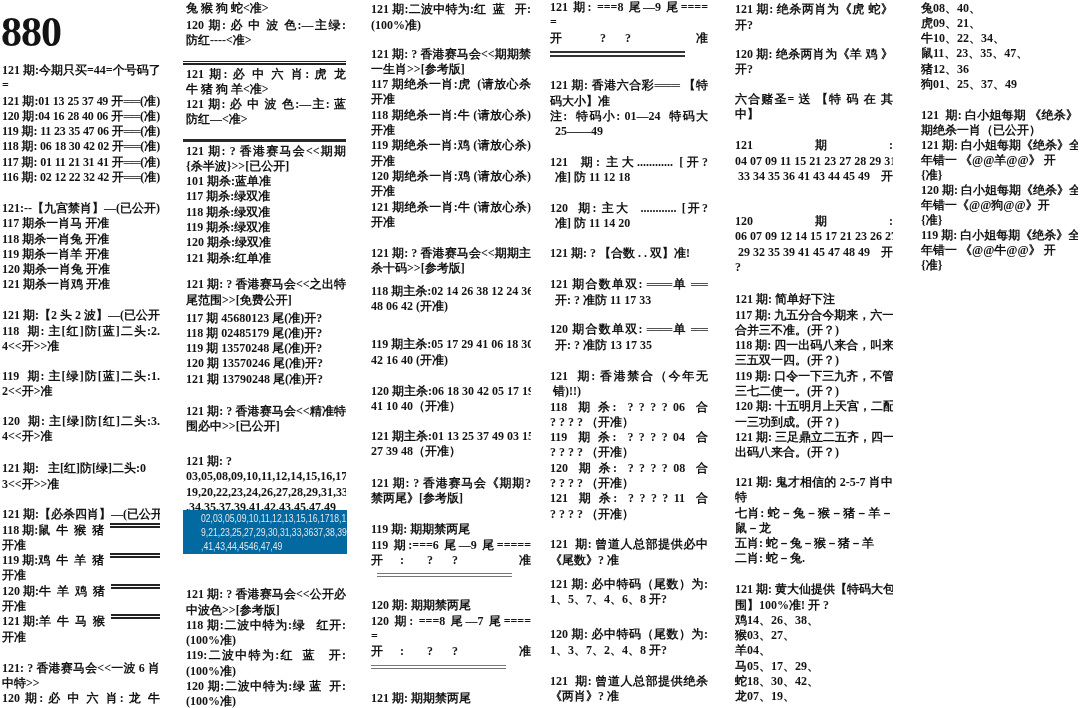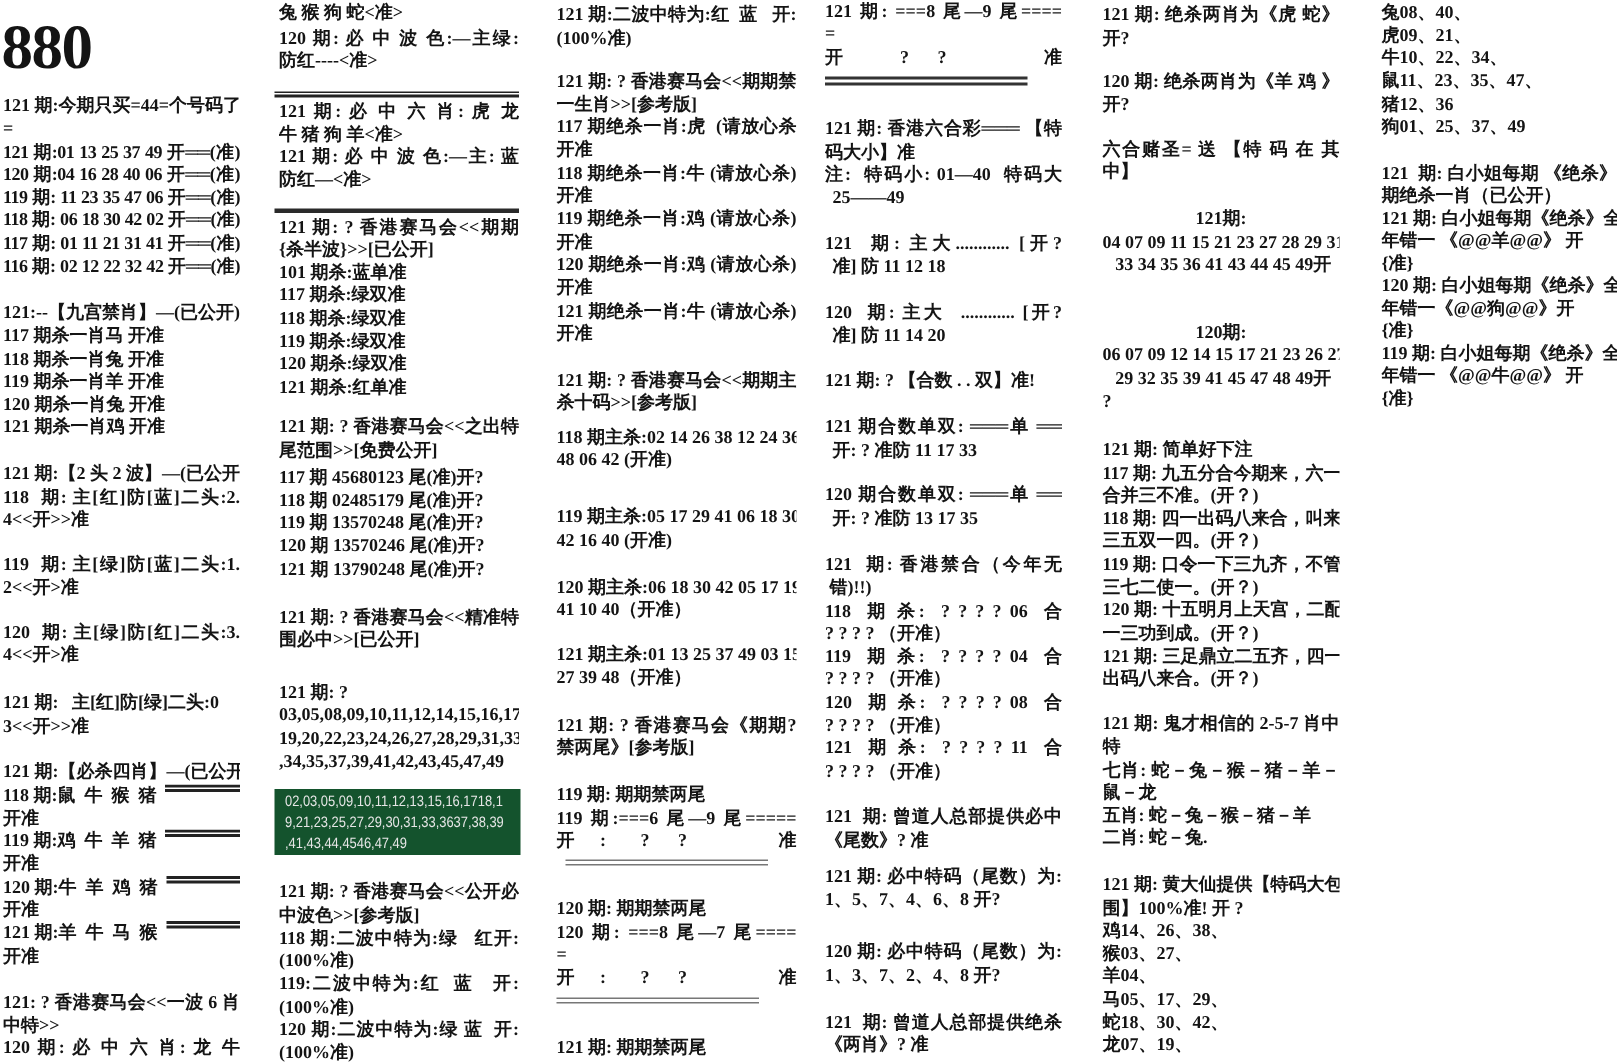--- a/index.html
+++ b/index.html
@@ -12,31 +12,31 @@
 .c3{left:371px;width:160px}
 .c4{left:550px;width:158px}
 .c5{left:735px;width:158px}
 .c6{left:921px;width:157px}
 .l{height:15.3px;line-height:15.3px;white-space:pre;overflow:hidden}
 .lh15 .l{height:15px;line-height:15px}
 .j{text-align:justify;text-align-last:justify}
 .t{letter-spacing:-0.3px}
 .in{padding-left:5px}
 .in3{padding-left:3px}
-.fx{display:flex;justify-content:center}
+.fx{display:flex;justify-content:space-between}
 .rowr{display:flex;}
 .dr{flex:1;height:5px;border-top:2px solid #222;border-bottom:2px solid #222;margin-left:6px}
 .pos{position:relative}
 .pos span{position:absolute;top:0}
 .rule{position:absolute}
 .rule-dbl{border-top:1px solid #222;border-bottom:2px solid #222;height:4px}
 .rule-thick{border-top:3px solid #2a2a2a;height:3px}
 .rule-gray{border-top:1.5px solid #777;border-bottom:1.5px solid #777;height:3.5px}
 .rule-dbl4{border-top:2px solid #333;border-bottom:2px solid #333;height:5.5px}
-.box{position:absolute;left:183px;top:526px;width:164px;height:44px;background:#14532d;padding:2px 0 0 7px;overflow:hidden}
+.box{position:absolute;left:183px;top:510px;width:164px;height:44px;background:#0369a1;padding:2px 0 0 18px;overflow:hidden}
 .bx{height:14px;line-height:14px;font-family:"Liberation Sans",sans-serif;font-weight:normal;font-size:10px;color:#e6e6e6;white-space:pre;transform:scaleX(0.86);transform-origin:left center}
 </style>
 </head>
 <body>
 
 <div class="mast">880</div>
 
 <div class="blk c1" style="top:63px">
   <div class="l j">121 期:今期只买=44=个号码了</div>
   <div class="l">=</div>
@@ -232,21 +232,21 @@
     <span style="left:0">开</span>
     <span style="left:50px">?</span>
     <span style="left:75px">?</span>
     <span style="left:146px">准</span>
   </div>
 </div>
 <div class="rule rule-dbl4" style="left:550px;top:51px;width:135px"></div>
 <div class="blk c4" style="top:78.3px">
   <div class="l j">121 期: 香港六合彩═══ 【特</div>
   <div class="l">码大小】准</div>
-  <div class="l j">注:  特码小: 01—40  特码大</div>
+  <div class="l j">注:  特码小: 01—24  特码大</div>
   <div class="l in">25——49</div>
 </div>
 <div class="blk c4" style="top:155px">
   <div class="l j">121  期: 主大............ [开?</div>
   <div class="l in">准] 防 11 12 18</div>
 </div>
 <div class="blk c4" style="top:200.6px">
   <div class="l j">120  期: 主大  ............ [开?</div>
   <div class="l in">准] 防 11 14 20</div>
 </div>

